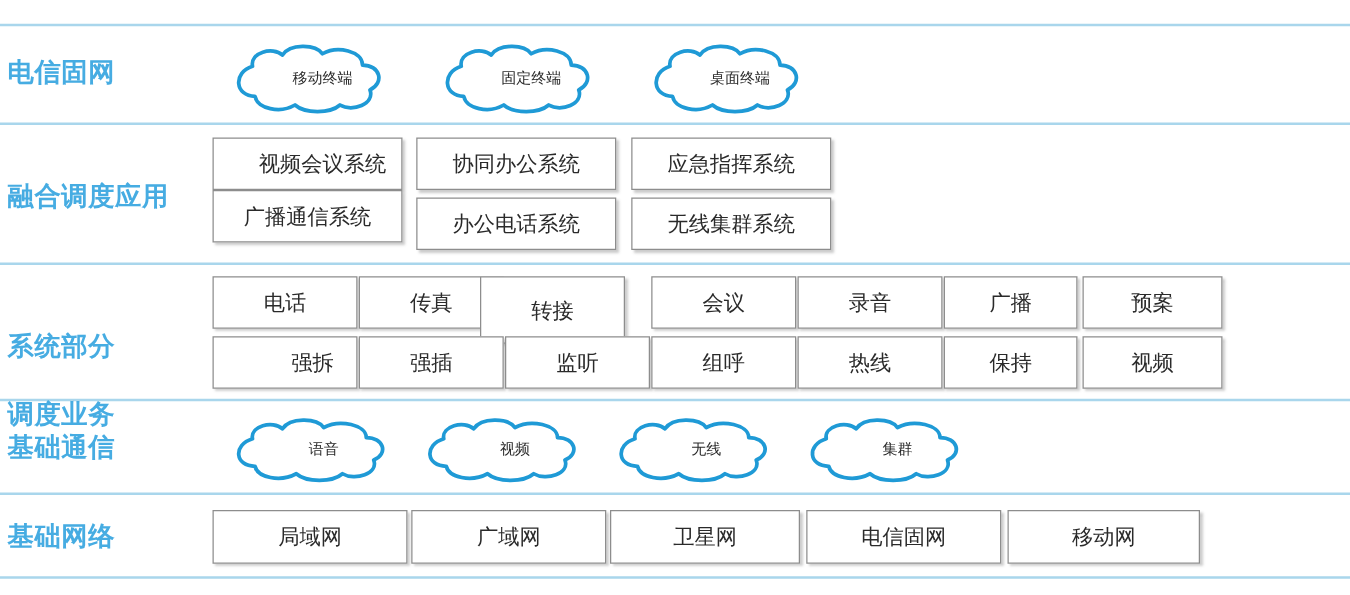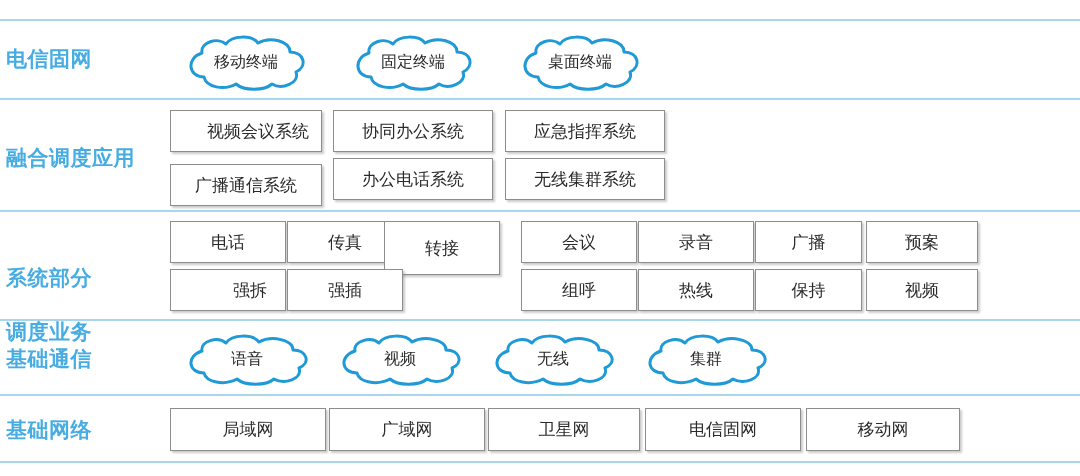--- a/index.html
+++ b/index.html
@@ -61,29 +61,29 @@
     position: absolute;
   }
   .cloud svg {
     position: absolute;
     left: 0;
     top: 0;
     overflow: visible;
   }
   .cloud .cloud-label {
     position: absolute;
-    left: 0;
+    left: 12px;
     top: 0;
     width: 100%;
     height: 100%;
     display: flex;
     align-items: center;
     justify-content: center;
     color: #2a2a2a;
-    font-size: 16px;
+    font-size: 12px;
     line-height: 1;
   }
 </style>
 </head>
 <body>
 
 <div id="diagram">
 
   <div class="sep" style="top:19px;"></div>
   <div class="sep" style="top:98px;"></div>
@@ -120,39 +120,40 @@
     </svg>
     <div class="cloud-label">桌面终端</div>
   </div>
 
   <div class="layer-label" style="top:144px;">融合调度应用</div>
 
   <div class="node-box" style="left:170px; top:110px; width:152px; height:42px;padding-left:24px;">视频会议系统</div>
   <div class="node-box" style="left:333px; top:110px; width:160px; height:42px;">协同办公系统</div>
   <div class="node-box" style="left:505px; top:110px; width:160px; height:42px;">应急指挥系统</div>
 
-  <div class="node-box" style="left:170px; top:164px; width:152px; height:42px;">广播通信系统</div>
+  <div class="node-box" style="left:170px; top:152px; width:152px; height:42px;">广播通信系统</div>
   <div class="node-box" style="left:333px; top:158px; width:160px; height:42px;">办公电话系统</div>
   <div class="node-box" style="left:505px; top:158px; width:160px; height:42px;">无线集群系统</div>
 
   <div class="layer-label" style="top:237px;">
     <div>系统部分</div>
     <div>调度业务</div>
   </div>
 
   <div class="node-box" style="left:170px; top:221px; width:116px; height:42px;">电话</div>
   <div class="node-box" style="left:287px; top:221px; width:116px; height:42px;">传真</div>
   <div class="node-box" style="left:384px; top:221px; width:116px; height:54px;">转接</div>
   <div class="node-box" style="left:521px; top:221px; width:116px; height:42px;">会议</div>
   <div class="node-box" style="left:638px; top:221px; width:116px; height:42px;">录音</div>
   <div class="node-box" style="left:755px; top:221px; width:107px; height:42px;">广播</div>
   <div class="node-box" style="left:866px; top:221px; width:112px; height:42px;">预案</div>
 
   <div class="node-box" style="left:170px; top:269px; width:116px; height:42px;padding-left:44px;">强拆</div>
   <div class="node-box" style="left:287px; top:269px; width:116px; height:42px;">强插</div>
+  <div class="node-box" style="left:404px; top:269px; width:116px; height:42px;">监听</div>
   <div class="node-box" style="left:521px; top:269px; width:116px; height:42px;">组呼</div>
   <div class="node-box" style="left:638px; top:269px; width:116px; height:42px;">热线</div>
   <div class="node-box" style="left:755px; top:269px; width:107px; height:42px;">保持</div>
   <div class="node-box" style="left:866px; top:269px; width:112px; height:42px;">视频</div>
 
   <div class="layer-label" style="top:345px;">基础通信</div>
 
   <div class="cloud" style="left:177px; top:333px; width:140px; height:52px;">
     <svg width="140" height="52" viewBox="0 0 140 52">
       <path d="M25 18 C23 8, 41 3, 49 10 C55 1, 76 1, 82 9 C95 2, 116 7, 116 17

